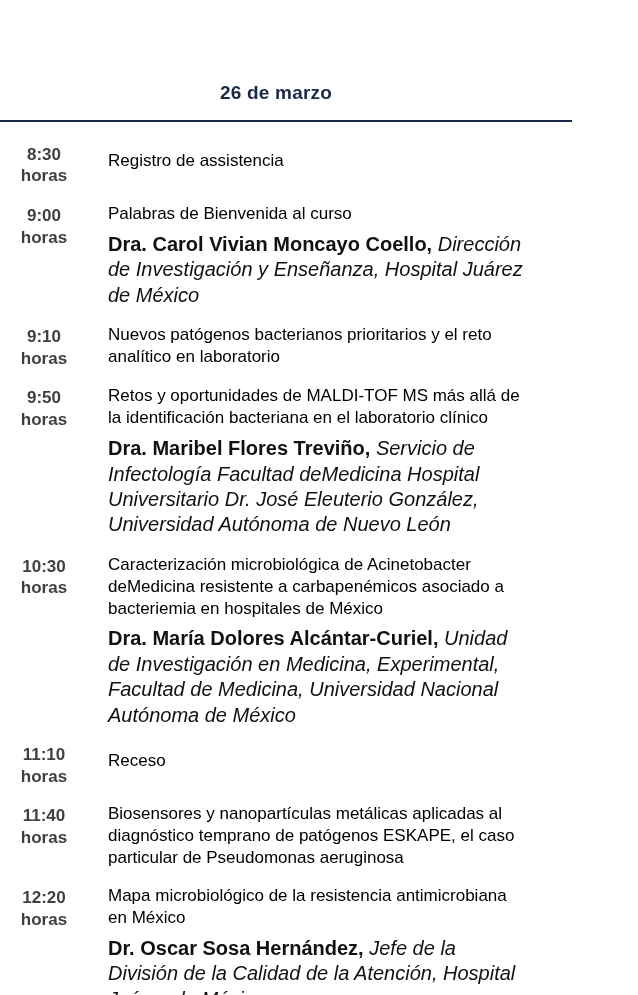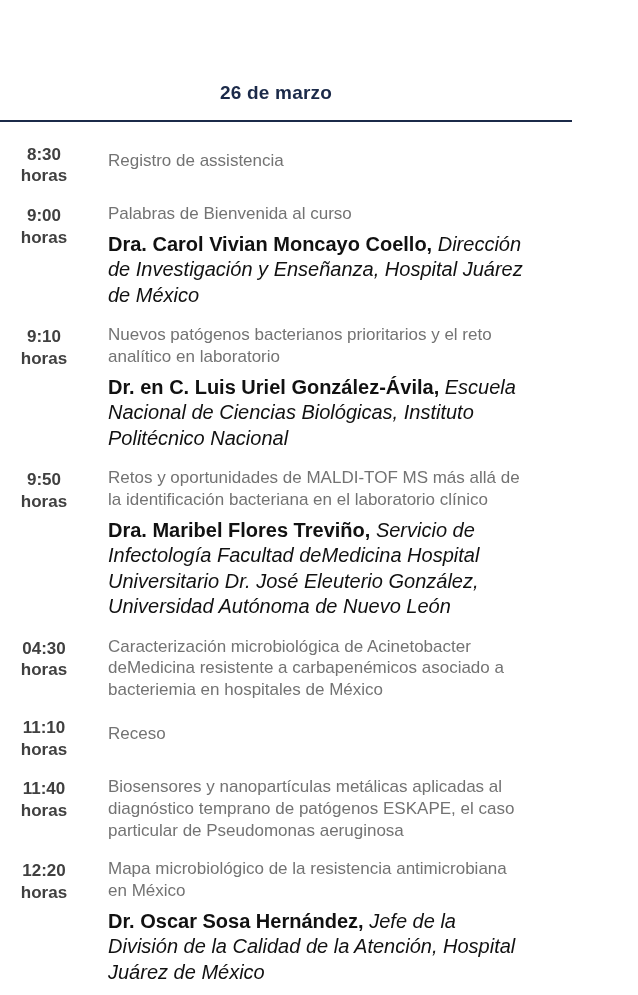--- a/index.html
+++ b/index.html
@@ -73,21 +73,21 @@
 
   .body-col {
     flex: 1 1 auto;
     padding-left: 20px;
     min-width: 0;
   }
 
   .talk-title {
     font-size: 17px;
     line-height: 1.29;
-    color: #737373;
+    color: #000000;
     font-weight: normal;
   }
   .talk-title .it {
   }
 
   .speaker {
     margin-top: 7px;
     font-size: 20px;
     line-height: 1.27;
     color: #111111;
@@ -134,40 +134,40 @@
           <div class="speaker"><span class="name">Dra. Carol Vivian Moncayo Coello,</span> <span class="affil">Dirección de Investigación y Enseñanza, Hospital Juárez de México</span></div>
         </div>
       </div>
       <div class="row">
         <div class="time-col">
           <span class="t-h">9:10</span>
           <span class="t-u">horas</span>
         </div>
         <div class="body-col">
           <div class="talk-title"><span>Nuevos patógenos bacterianos prioritarios y el reto analítico en laboratorio</span></div>
-          <div class="speaker"><span class="name">Dr. en C. Luis Uriel González-Ávila,</span> <span class="affil">Escuela Nacional de Ciencias Biológicas, Instituto Politécnico Nacional</span></div>
         </div>
       </div>
       <div class="row">
         <div class="time-col">
           <span class="t-h">9:50</span>
           <span class="t-u">horas</span>
         </div>
         <div class="body-col">
           <div class="talk-title"><span>Retos y oportunidades de MALDI-TOF MS más allá de la identificación bacteriana en el laboratorio clínico</span></div>
           <div class="speaker"><span class="name">Dra. Maribel Flores Treviño,</span> <span class="affil">Servicio de Infectología Facultad deMedicina Hospital Universitario Dr. José Eleuterio González, Universidad Autónoma de Nuevo León</span></div>
         </div>
       </div>
       <div class="row">
         <div class="time-col">
-          <span class="t-h">04:30</span>
+          <span class="t-h">10:30</span>
           <span class="t-u">horas</span>
         </div>
         <div class="body-col">
           <div class="talk-title"><span>Caracterización microbiológica de Acinetobacter deMedicina resistente a carbapenémicos asociado a bacteriemia en hospitales de México</span></div>
+          <div class="speaker"><span class="name">Dra. María Dolores Alcántar-Curiel,</span> <span class="affil">Unidad de Investigación en Medicina, Experimental, Facultad de Medicina, Universidad Nacional Autónoma de México</span></div>
         </div>
       </div>
       <div class="row compact">
         <div class="time-col">
           <span class="t-h">11:10</span>
           <span class="t-u">horas</span>
         </div>
         <div class="body-col">
           <div class="talk-title"><span>Receso</span></div>
         </div>

